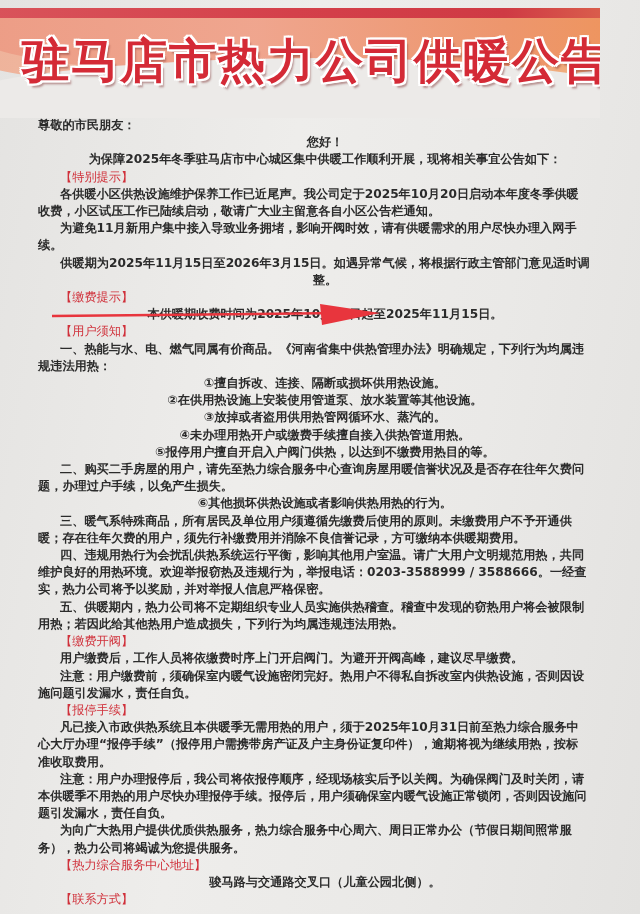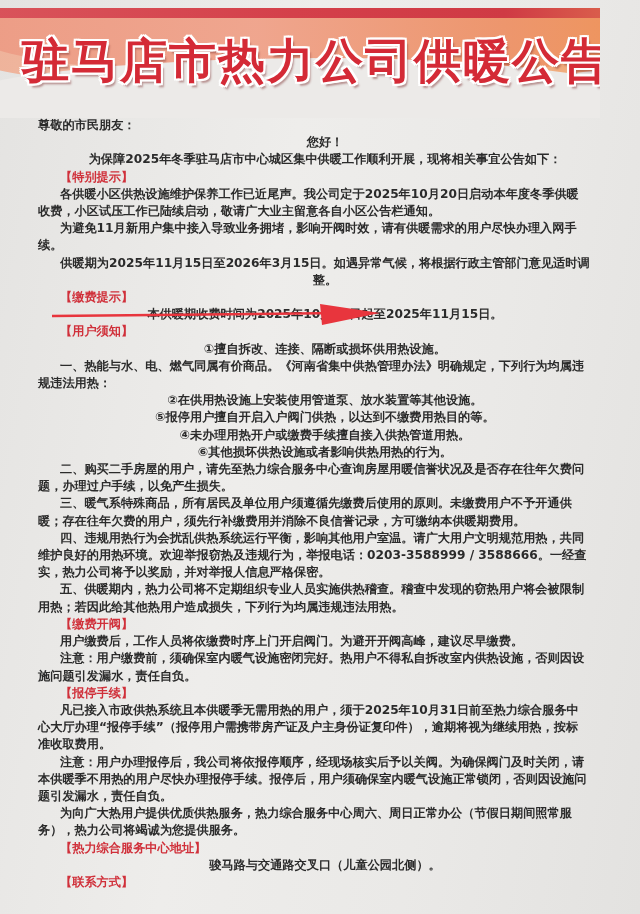--- a/index.html
+++ b/index.html
@@ -40,21 +40,21 @@
                  2px 2px 0 #fff, -2px -2px 0 #fff, 2px -2px 0 #fff, -2px 2px 0 #fff,
                  3px 4px 2px rgba(120,40,40,.45);
   }
   .content {
     position: absolute; left: 38px; top: 117px; width: 552px;
     font-size: 12.2px; line-height: 17.2px;
   }
   .p { margin: 0; text-indent: 0; font-weight: bold; }
   .ind { padding-left: 22px; text-align: center; }
   .ti { text-indent: 22px; }
-  .heading { color: #d0303a; font-weight: bold; padding-left: 22px; }
+  .heading { color: #d0303a; font-weight: normal; padding-left: 22px; }
   .heading::before { content: "【"; }
   .heading::after { content: "】"; }
   .arrow {
     position: absolute; left: 52px; top: 304px; width: 328px; height: 22px;
   }
 </style>
 </head>
 <body>
 
 <div class="paper">
@@ -73,27 +73,28 @@
     <div class="heading">特别提示</div>
     <p class="p ti">各供暖小区供热设施维护保养工作已近尾声。我公司定于2025年10月20日启动本年度冬季供暖收费，小区试压工作已陆续启动，敬请广大业主留意各自小区公告栏通知。</p>
     <p class="p ti">为避免11月新用户集中接入导致业务拥堵，影响开阀时效，请有供暖需求的用户尽快办理入网手续。</p>
 
     <p class="p ind">供暖期为2025年11月15日至2026年3月15日。如遇异常气候，将根据行政主管部门意见适时调整。</p>
 
     <div class="heading">缴费提示</div>
     <p class="p ind">本供暖期收费时间为2025年10月20日起至2025年11月15日。</p>
 
     <div class="heading">用户须知</div>
+    <p class="p ti">一、热能与水、电、燃气同属有价商品。《河南省集中供热管理办法》明确规定，下列行为均属违规违法用热：</p>
     <p class="p ind">①擅自拆改、连接、隔断或损坏供用热设施。</p>
-    <p class="p ti">一、热能与水、电、燃气同属有价商品。《河南省集中供热管理办法》明确规定，下列行为均属违规违法用热：</p>
     <p class="p ind">②在供用热设施上安装使用管道泵、放水装置等其他设施。</p>
+    <p class="p ind">③放掉或者盗用供用热管网循环水、蒸汽的。</p>
+    <p class="p ind">④未办理用热开户或缴费手续擅自接入供热管道用热。</p>
     <p class="p ind">⑤报停用户擅自开启入户阀门供热，以达到不缴费用热目的等。</p>
-    <p class="p ind">④未办理用热开户或缴费手续擅自接入供热管道用热。</p>
+    <p class="p ti">二、购买二手房屋的用户，请先至热力综合服务中心查询房屋用暖信誉状况及是否存在往年欠费问题，办理过户手续，以免产生损失。</p>
     <p class="p ind">⑥其他损坏供热设施或者影响供热用热的行为。</p>
-    <p class="p ti">二、购买二手房屋的用户，请先至热力综合服务中心查询房屋用暖信誉状况及是否存在往年欠费问题，办理过户手续，以免产生损失。</p>
     <p class="p ti">三、暖气系特殊商品，所有居民及单位用户须遵循先缴费后使用的原则。未缴费用户不予开通供暖；存在往年欠费的用户，须先行补缴费用并消除不良信誉记录，方可缴纳本供暖期费用。</p>
     <p class="p ti">四、违规用热行为会扰乱供热系统运行平衡，影响其他用户室温。请广大用户文明规范用热，共同维护良好的用热环境。欢迎举报窃热及违规行为，举报电话：0203-3588999 / 3588666。一经查实，热力公司将予以奖励，并对举报人信息严格保密。</p>
     <p class="p ti">五、供暖期内，热力公司将不定期组织专业人员实施供热稽查。稽查中发现的窃热用户将会被限制用热；若因此给其他热用户造成损失，下列行为均属违规违法用热。</p>
 
     <div class="heading">缴费开阀</div>
     <p class="p ti">用户缴费后，工作人员将依缴费时序上门开启阀门。为避开开阀高峰，建议尽早缴费。</p>
     <p class="p ti">注意：用户缴费前，须确保室内暖气设施密闭完好。热用户不得私自拆改室内供热设施，否则因设施问题引发漏水，责任自负。</p>
 
     <div class="heading">报停手续</div>
     <p class="p ti">凡已接入市政供热系统且本供暖季无需用热的用户，须于2025年10月31日前至热力综合服务中心大厅办理“报停手续”（报停用户需携带房产证及户主身份证复印件），逾期将视为继续用热，按标准收取费用。</p>

